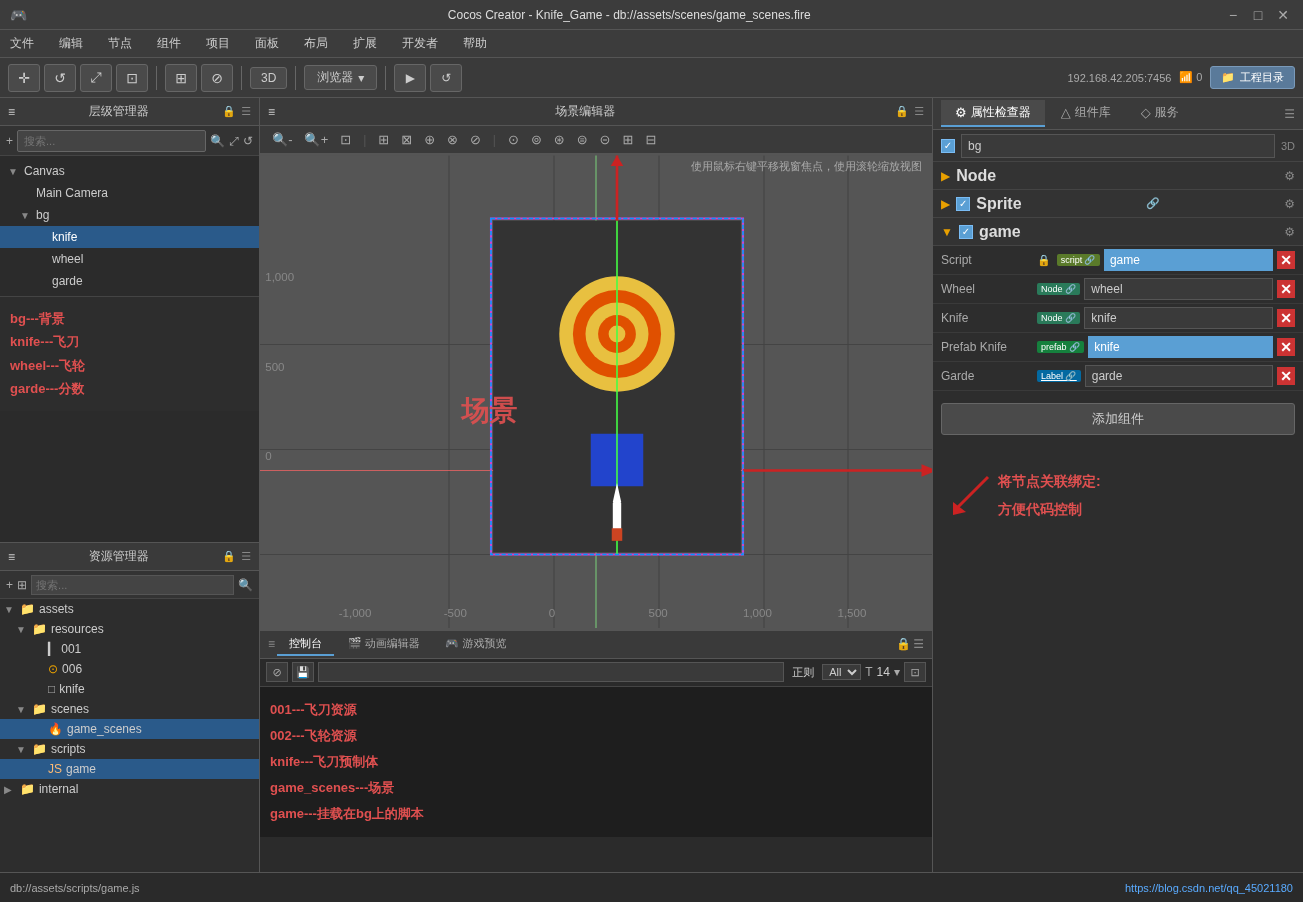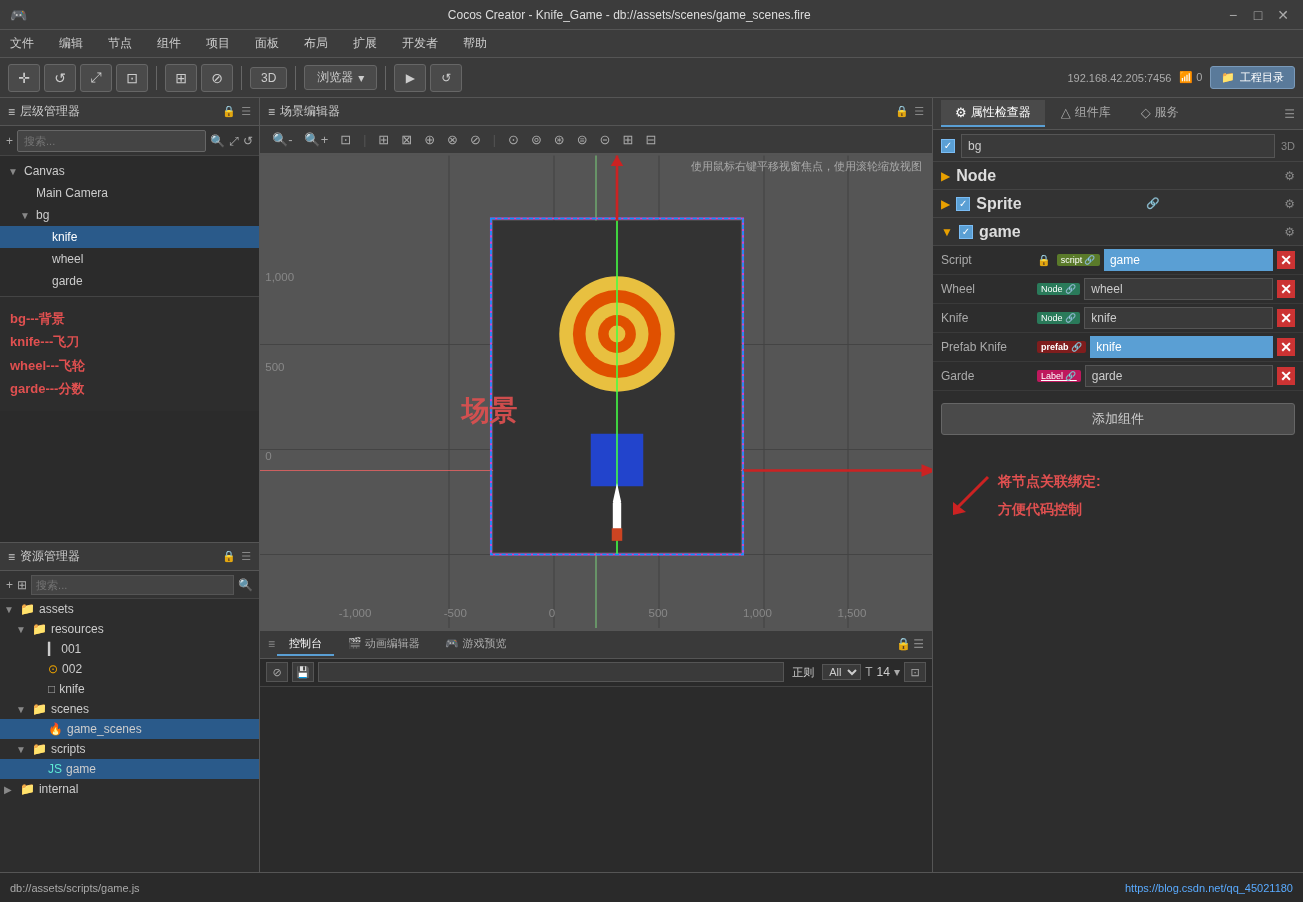--- a/index.html
+++ b/index.html
@@ -103,21 +103,21 @@
       background: #3a3a3a;
       height: 28px;
       display: flex;
       align-items: center;
       padding: 0 8px;
       border-bottom: 1px solid #555;
       gap: 5px;
       font-size: 12px;
       color: #ccc;
     }
-    .panel-header .panel-title { flex: 1; }
+    .panel-header .panel-title { flex: 1; text-align: center; }
     .panel-icon { color: #888; cursor: pointer; font-size: 11px; }
     .hierarchy-toolbar {
       height: 30px;
       background: #333;
       display: flex; align-items: center; padding: 0 6px; gap: 4px;
       border-bottom: 1px solid #444;
     }
     .search-input {
       flex: 1; height: 22px; background: #444; border: 1px solid #666;
       color: #ccc; padding: 0 6px; font-size: 11px; border-radius: 2px;
@@ -353,22 +353,22 @@
       display: flex; align-items: center; gap: 4px;
     }
     .prop-tag {
       font-size: 9px;
       padding: 1px 4px;
       border-radius: 2px;
       color: #fff;
     }
     .tag-script { background: #5a7a2a; }
     .tag-node { background: #2a7a5a; }
-    .tag-prefab { background: #7f1d1d; font-weight: bold; }
-    .tag-label { background: #be185d; text-decoration: underline; }
+    .tag-prefab { background: #15803d; }
+    .tag-label { background: #0369a1; text-decoration: underline; }
     .prop-input {
       flex: 1; height: 22px; background: #5a9fd4; border: none;
       color: #fff; padding: 0 6px; font-size: 12px;
     }
     .prop-input.normal {
       background: #3a3a3a; border: 1px solid #555; color: #ccc;
     }
     .prop-del {
       width: 18px; height: 18px; background: #cc3333; border: none;
       color: #fff; display: flex; align-items: center; justify-content: center;
@@ -426,21 +426,21 @@
     }
     .asset-item {
       height: 20px; display: flex; align-items: center; padding-left: 8px;
       cursor: pointer; gap: 4px;
     }
     .asset-item.selected { background: #2a5a8a; }
     .asset-icon { font-size: 12px; }
     .asset-label { color: #ccc; font-size: 12px; }
 
     .folder-icon { color: #5a8fd4; }
-    .js-icon { color: #5eead4; }
+    .js-icon { color: #fdba74; }
     
     .left-bottom-panel {
       height: 330px;
       display: flex;
       flex-direction: column;
       border-top: 1px solid #555;
     }
     .left-top-panel {
       flex: 1;
       display: flex;
@@ -591,21 +591,21 @@
 
         <div class="asset-item" style="padding-left:32px;">
           <span style="width:12px;"></span>
           <span class="asset-icon">▎</span>
           <span class="asset-label">001</span>
         </div>
 
         <div class="asset-item" style="padding-left:32px;">
           <span style="width:12px;"></span>
           <span class="asset-icon" style="color:#e8a000;">⊙</span>
-          <span class="asset-label">002</span>
+          <span class="asset-label">006</span>
         </div>
 
         <div class="asset-item" style="padding-left:32px;">
           <span style="width:12px;"></span>
           <span class="asset-icon" style="color:#aaa;">□</span>
           <span class="asset-label">knife</span>
         </div>
 
         <div class="asset-item" style="padding-left:16px;">
           <span class="tree-arrow">▼</span>
@@ -756,20 +756,27 @@
         <span style="color:#ccc;font-size:11px;padding:0 4px;">正则</span>
         <select class="filter-select">
           <option>All</option>
         </select>
         <span style="color:#aaa;">T</span>
         <span style="color:#ccc;">14</span>
         <span style="color:#aaa;">▾</span>
         <div class="console-btn" style="margin-left:auto;">⊡</div>
       </div>
 
+      <div class="annotation-bottom">
+        001---飞刀资源<br>
+        002---飞轮资源<br>
+        knife---飞刀预制体<br>
+        game_scenes---场景<br>
+        game---挂载在bg上的脚本
+      </div>
     </div>
   </div>
 
   <div class="right-panel">
 
     <div class="properties-tabs">
       <div class="prop-tab active">
         <span class="prop-tab-icon">⚙</span>
         <span>属性检查器</span>
       </div>

